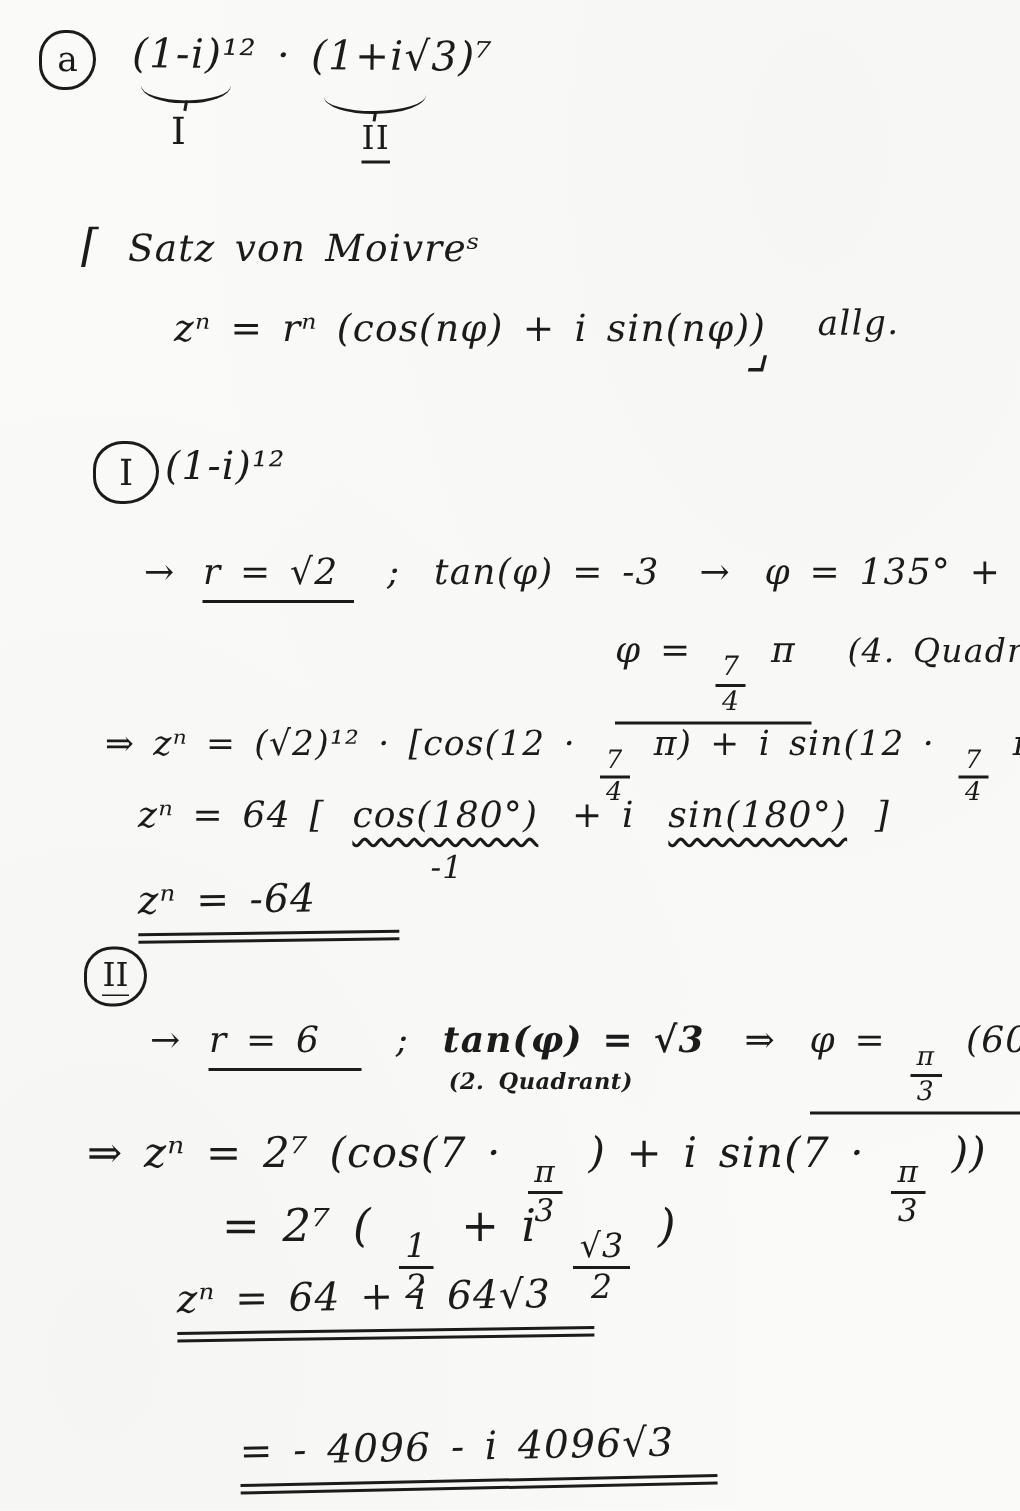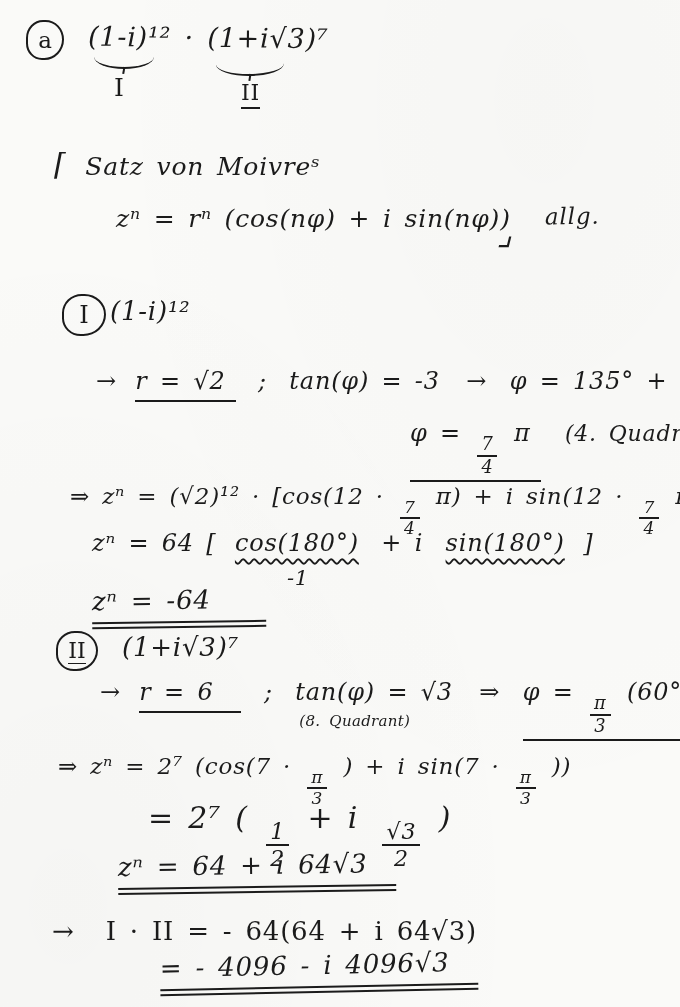--- a/index.html
+++ b/index.html
@@ -27,21 +27,21 @@
   .dul{ display:inline-block; border-bottom:7px double var(--ink); padding-bottom:5px; }
   .wavy{
     position:relative; display:inline-block;
     text-decoration-line:underline; text-decoration-style:wavy;
     text-decoration-thickness:1.8px; text-underline-offset:7px;text-align:right;
   }
   .annot-below{
     position:absolute; left:42%; top:36px; font-size:21px;
     text-decoration:none; white-space:nowrap;
   }
-  .rel{ position:relative; display:inline-block; }
+  .rel{ position:relative; display:inline-block;font-weight:bold; }
   .subnote{
     position:absolute; left:4px; top:34px; font-size:15px;
     letter-spacing:0.3px; white-space:nowrap; text-decoration:none;
   }
   .frac{
     display:inline-flex; flex-direction:column; align-items:center;
     vertical-align:-0.5em; line-height:1.05; font-size:0.74em; margin:0 4px;
   }
   .frac .num{ border-bottom:2px solid var(--ink); padding:0 4px 1px; }
   .frac .den{ padding-top:1px; }
@@ -139,42 +139,41 @@
     <span class="seg">]</span>
   </div>
 
   <div class="line tilt-a" style="left:92px;top:586px;font-size:26px;">
     <span class="dul pr-lg">zⁿ = -64</span>
   </div>
 
   <div class="circle" style="left:56px;top:631px;width:38px;height:36px;font-size:22px;">
     <span style="border-bottom:1.5px solid var(--ink);">II</span>
   </div>
-  <div class="line" style="left:122px;top:633px;font-size:26px;">(1+i√3)⁷</div>
 
   <div class="line" style="left:100px;top:679px;font-size:24px;">
     <span class="seg mr6">→</span>
     <span class="seg ul pr-md mr10">r = 6</span>
     <span class="seg mr10">;</span>
     <span class="rel mr14">
       <span>tan(φ) = √3</span>
-      <span class="subnote">(8. Quadrant)</span>
+      <span class="subnote">(2. Quadrant)</span>
     </span>
     <span class="seg mr10">⇒</span>
     <span class="seg ul pr-sm">
       <span class="seg">φ =</span>
       <span class="frac">
         <span class="num">π</span>
         <span class="den">3</span>
       </span>
       <span class="seg">(60°)</span>
     </span>
   </div>
 
-  <div class="line" style="left:58px;top:753px;font-size:23px;">
+  <div class="line" style="left:58px;top:753px;font-size:28px;">
     <span class="seg">⇒ zⁿ = 2⁷ (cos(7 ·</span>
     <span class="frac">
       <span class="num">π</span>
       <span class="den">3</span>
     </span>
     <span class="seg">) + i sin(7 ·</span>
     <span class="frac">
       <span class="num">π</span>
       <span class="den">3</span>
     </span>
@@ -192,21 +191,17 @@
       <span class="num">√3</span>
       <span class="den">2</span>
     </span>
     <span class="seg">)</span>
   </div>
 
   <div class="line tilt-a" style="left:118px;top:851px;font-size:26px;">
     <span class="dul pr-md">zⁿ = 64 + i 64√3</span>
   </div>
 
-  <div class="line" style="left:52px;top:917px;font-size:26px;">
-    <span class="seg mr18">→</span>
-    <span class="seg roman">I · II = - 64(64 + i 64√3)</span>
-  </div>
   <div class="line tilt-b" style="left:160px;top:951px;font-size:26px;">
     <span class="dul pr-md">= - 4096 - i 4096√3</span>
   </div>
 
 </div>
 
 </body></html>

